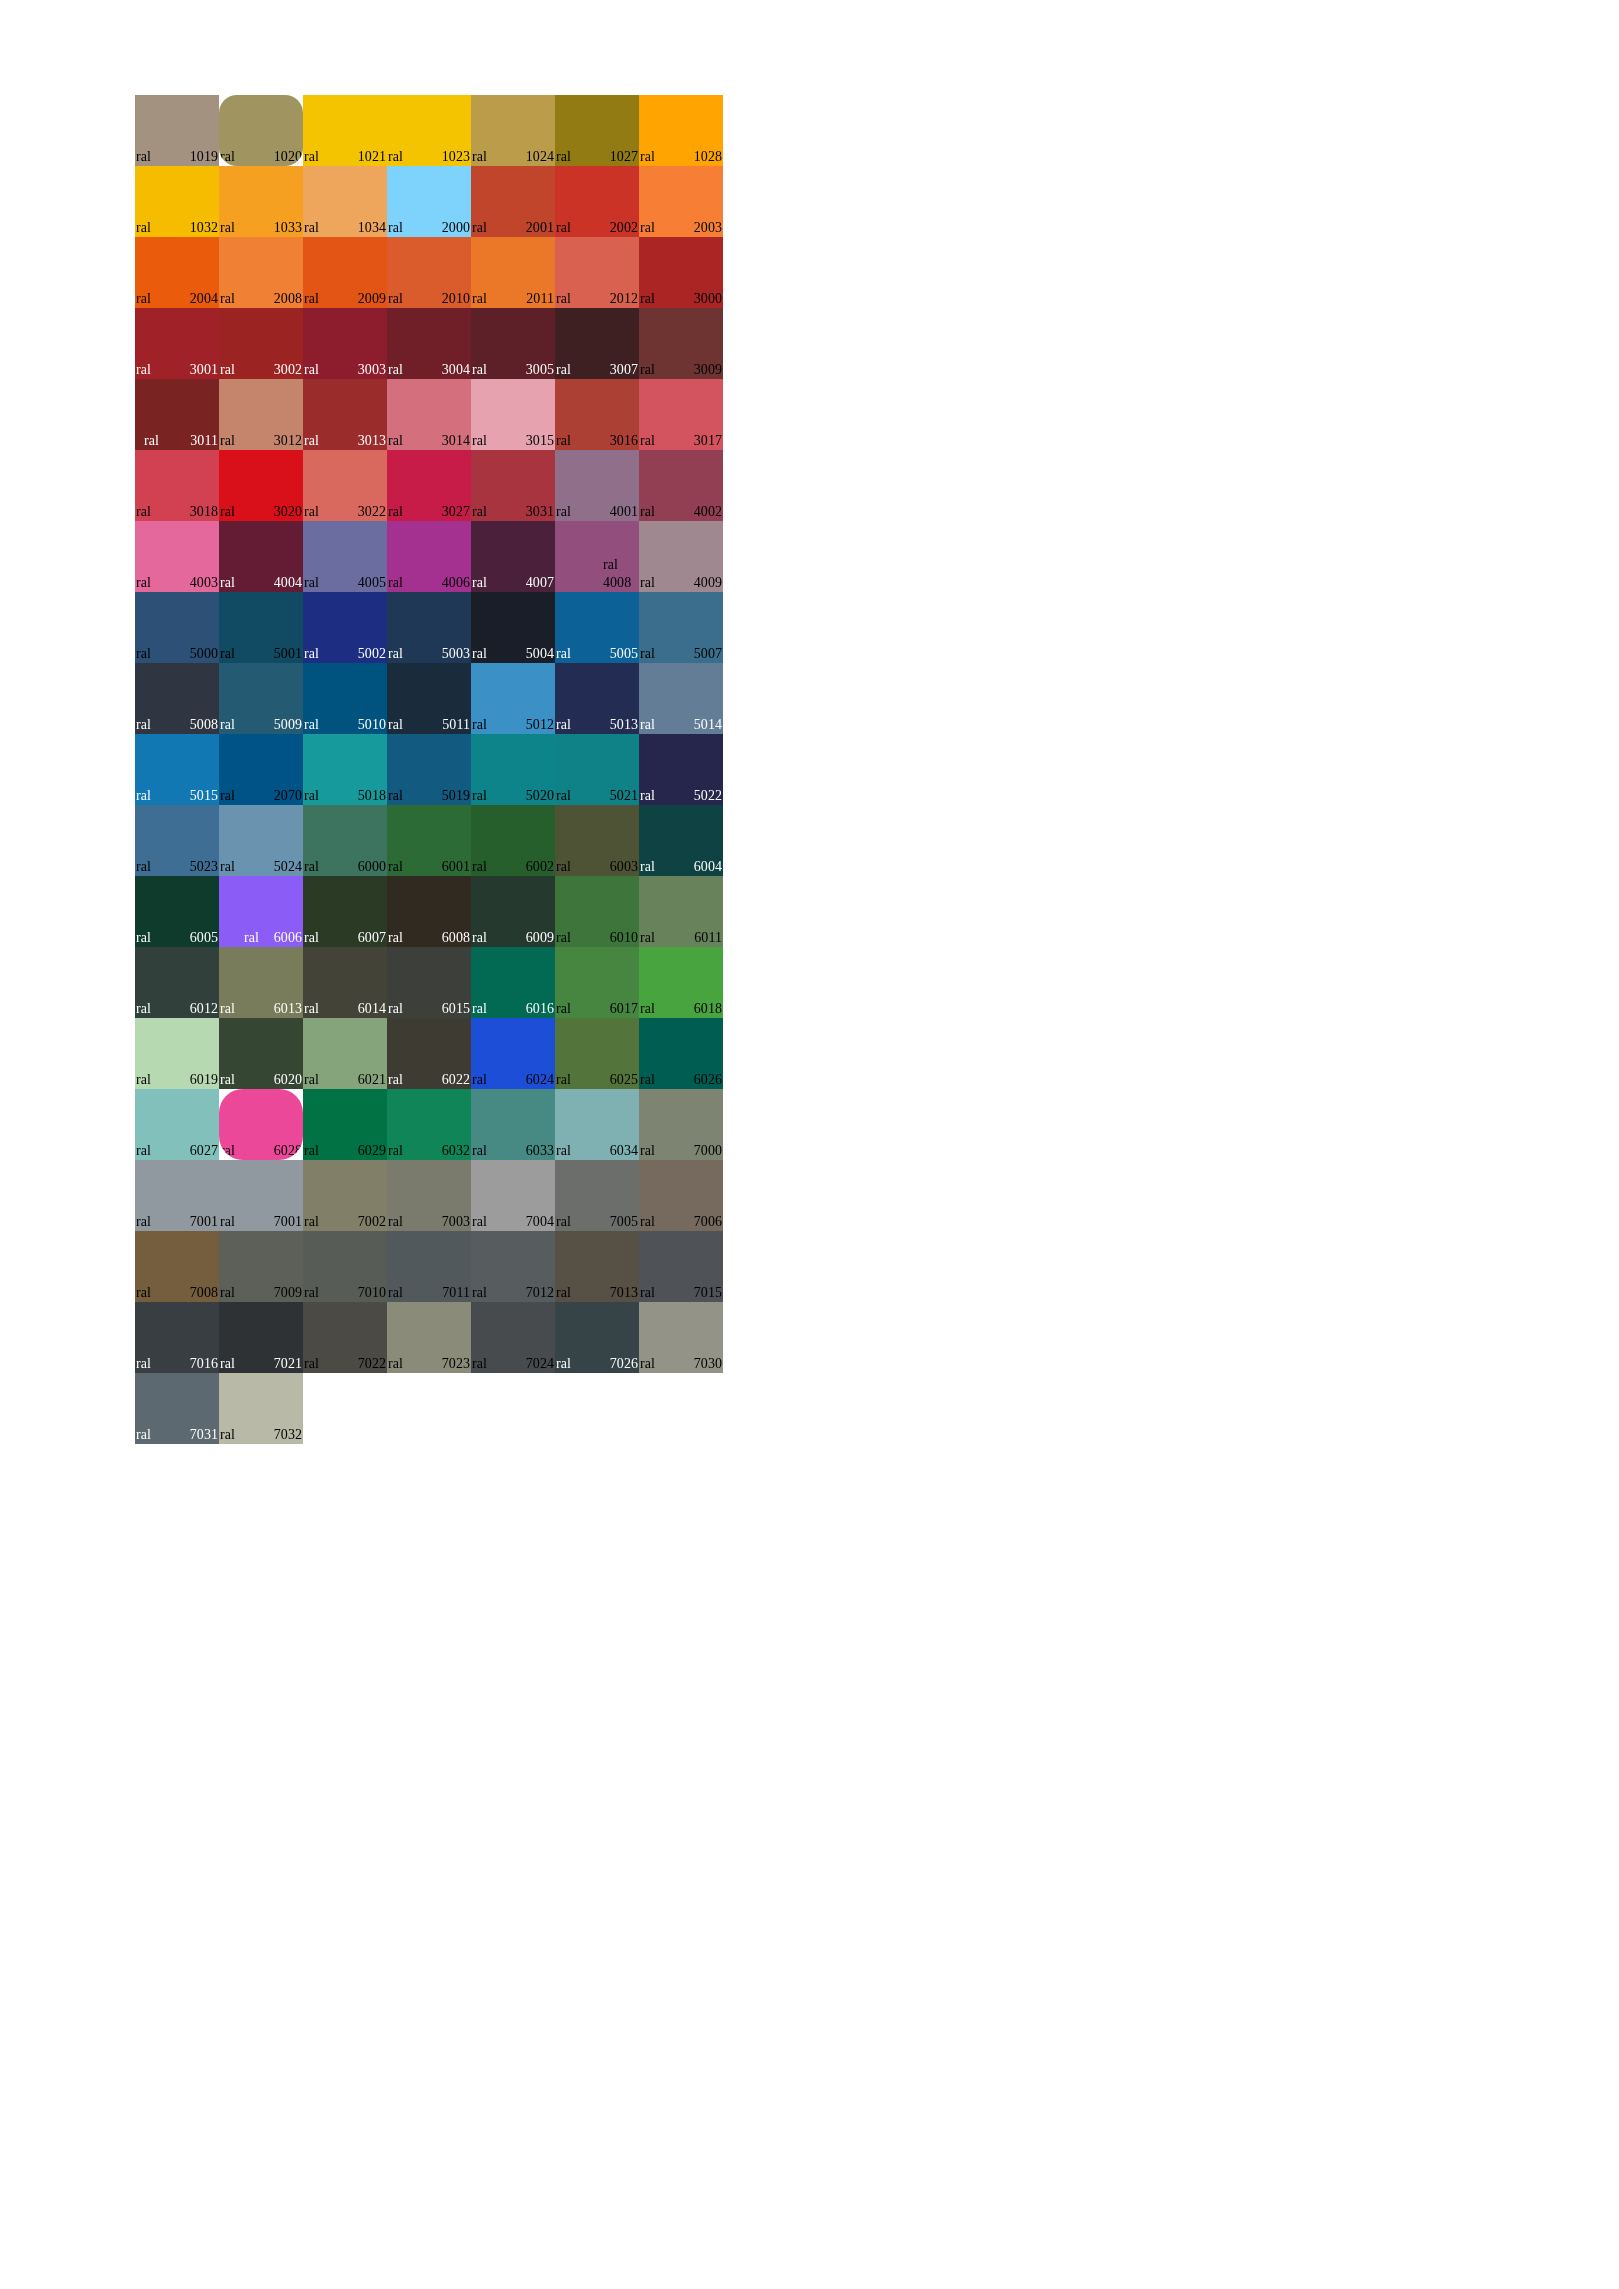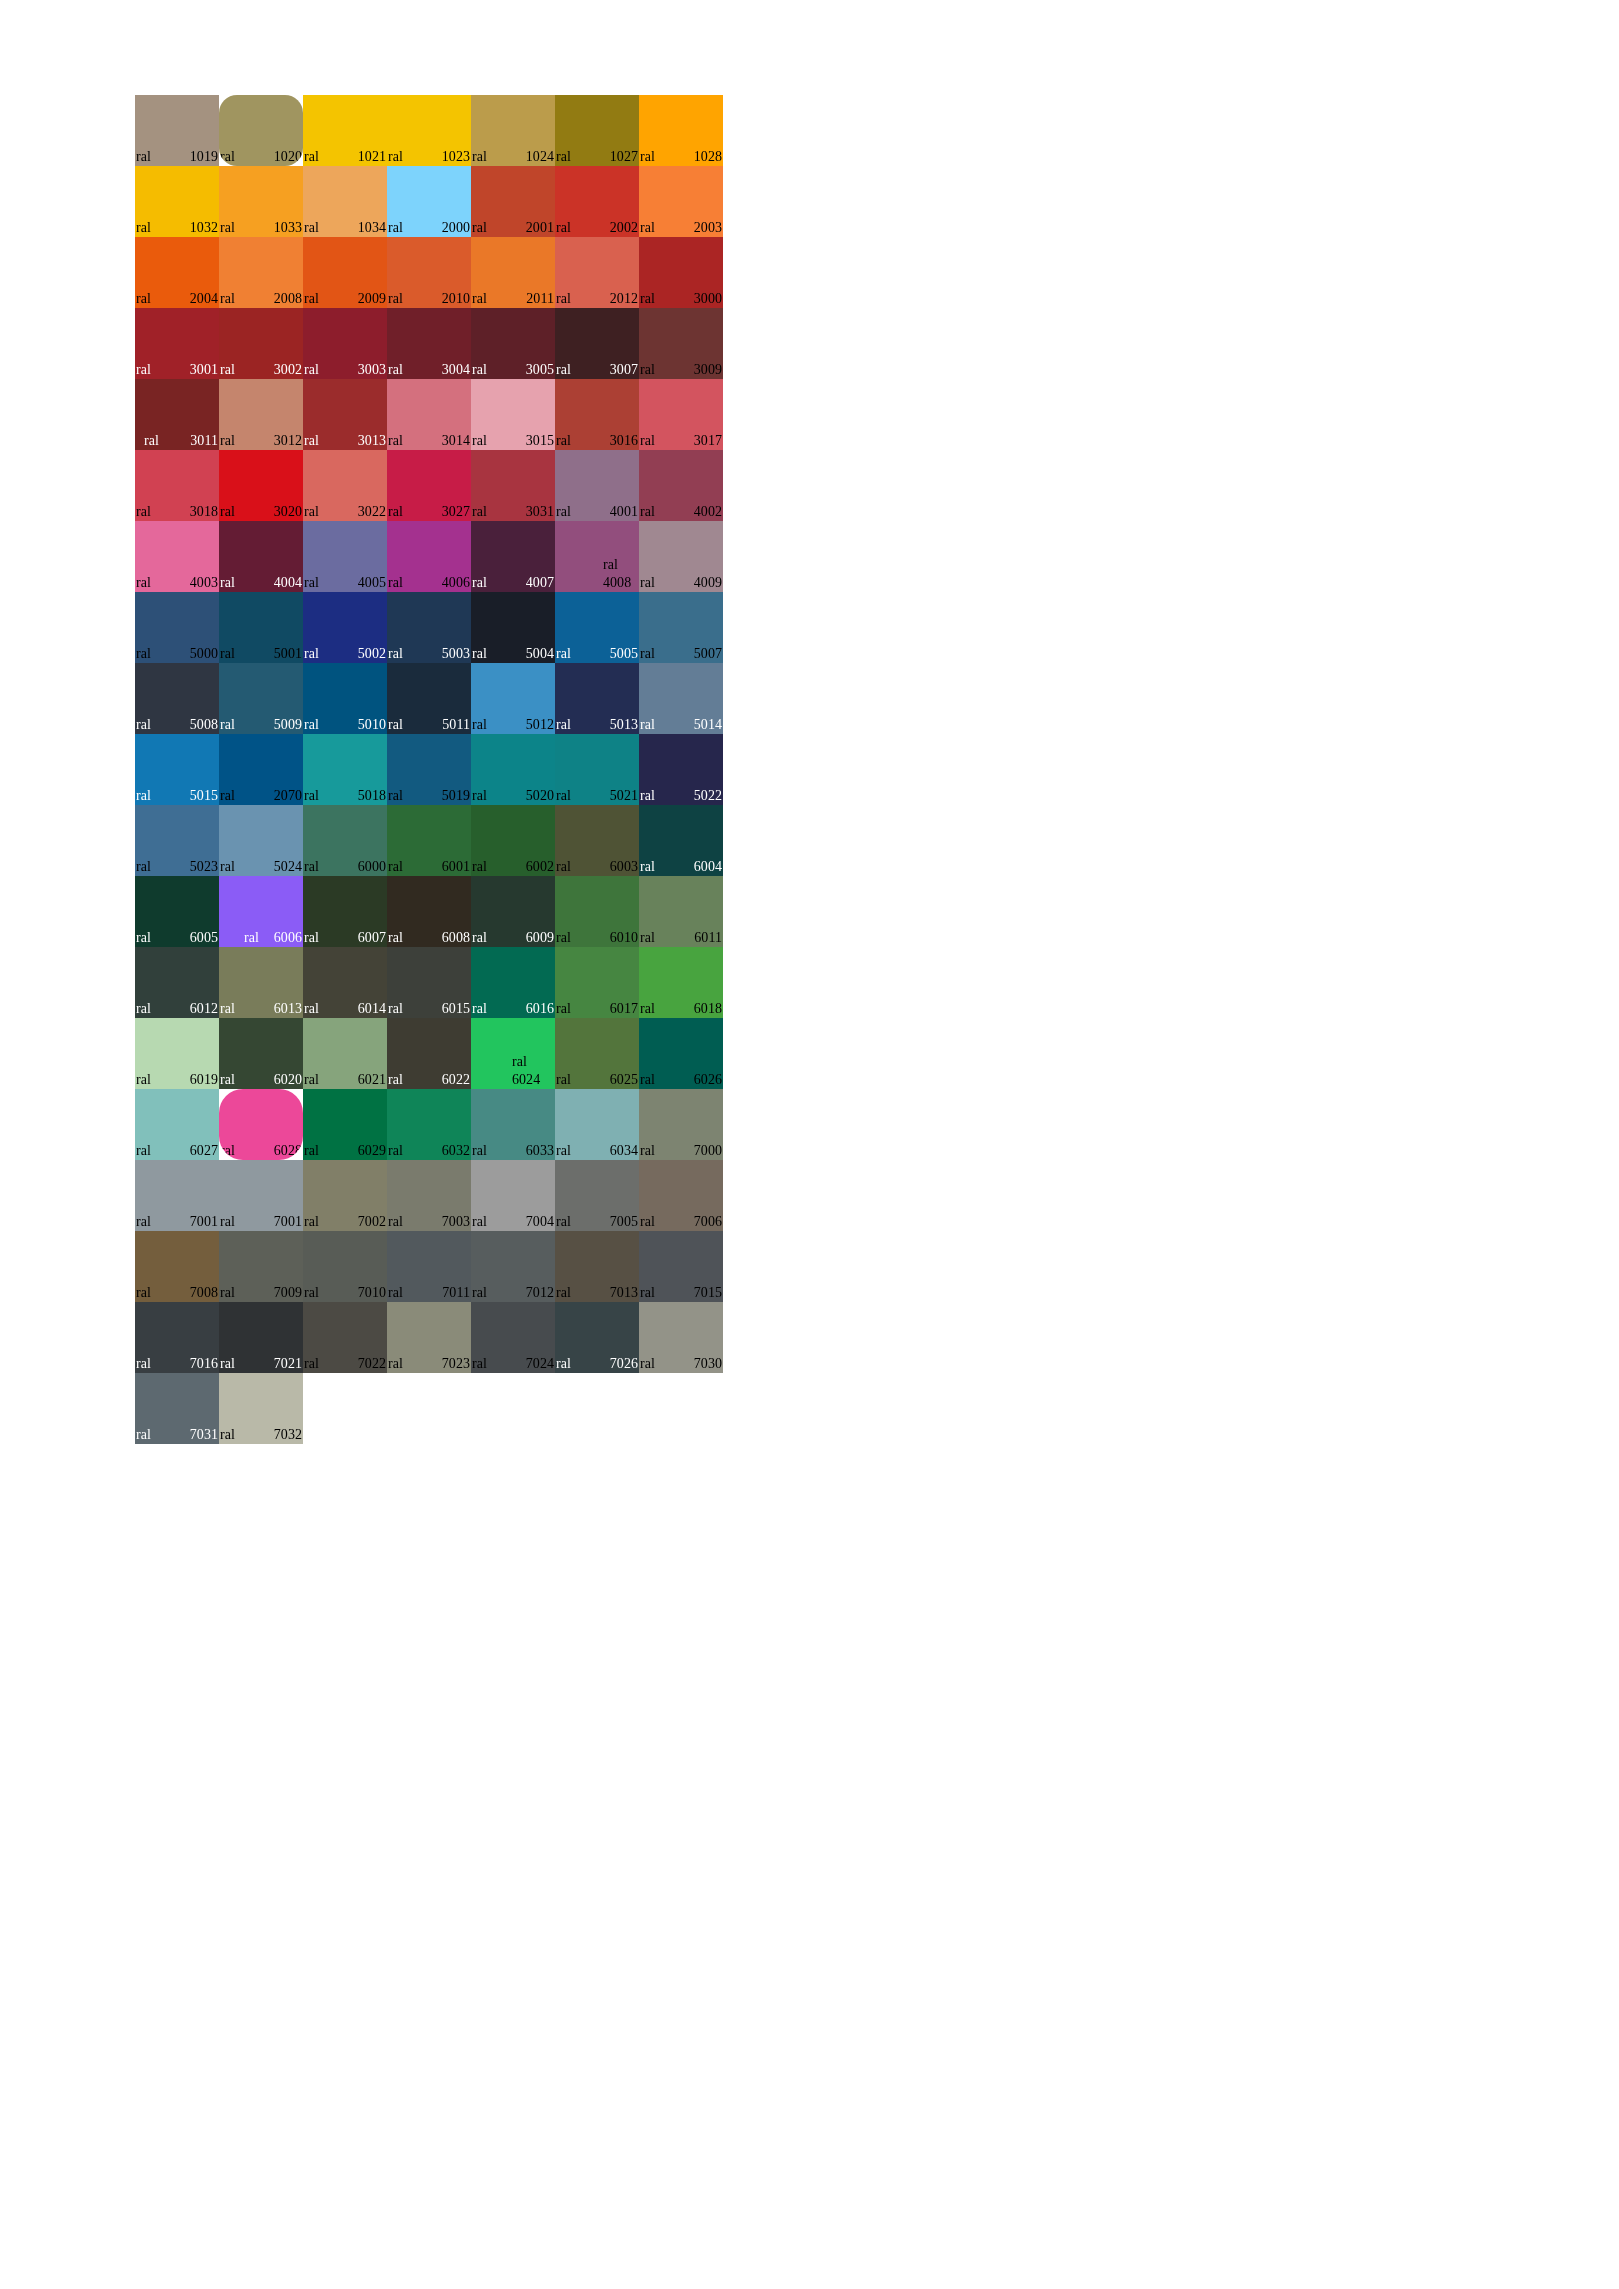--- a/index.html
+++ b/index.html
@@ -579,21 +579,21 @@
           <td style="background-color: rgb(134, 164, 124);">
             <span class="cell-inner">
               <span class="swatch-label dark-text">ral 6021</span>
             </span>
           </td>
           <td style="background-color: rgb(62, 60, 50);">
             <span class="cell-inner">
               <span class="swatch-label light-text">ral 6022</span>
             </span>
           </td>
-          <td style="background-color: #22c55e; padding-left: 40px;">
+          <td style="background-color: #1d4ed8;">
             <span class="cell-inner">
               <span class="swatch-label dark-text">ral 6024</span>
             </span>
           </td>
           <td style="background-color: rgb(83, 117, 60);">
             <span class="cell-inner">
               <span class="swatch-label dark-text">ral 6025</span>
             </span>
           </td>
           <td style="background-color: rgb(0, 93, 82);">

